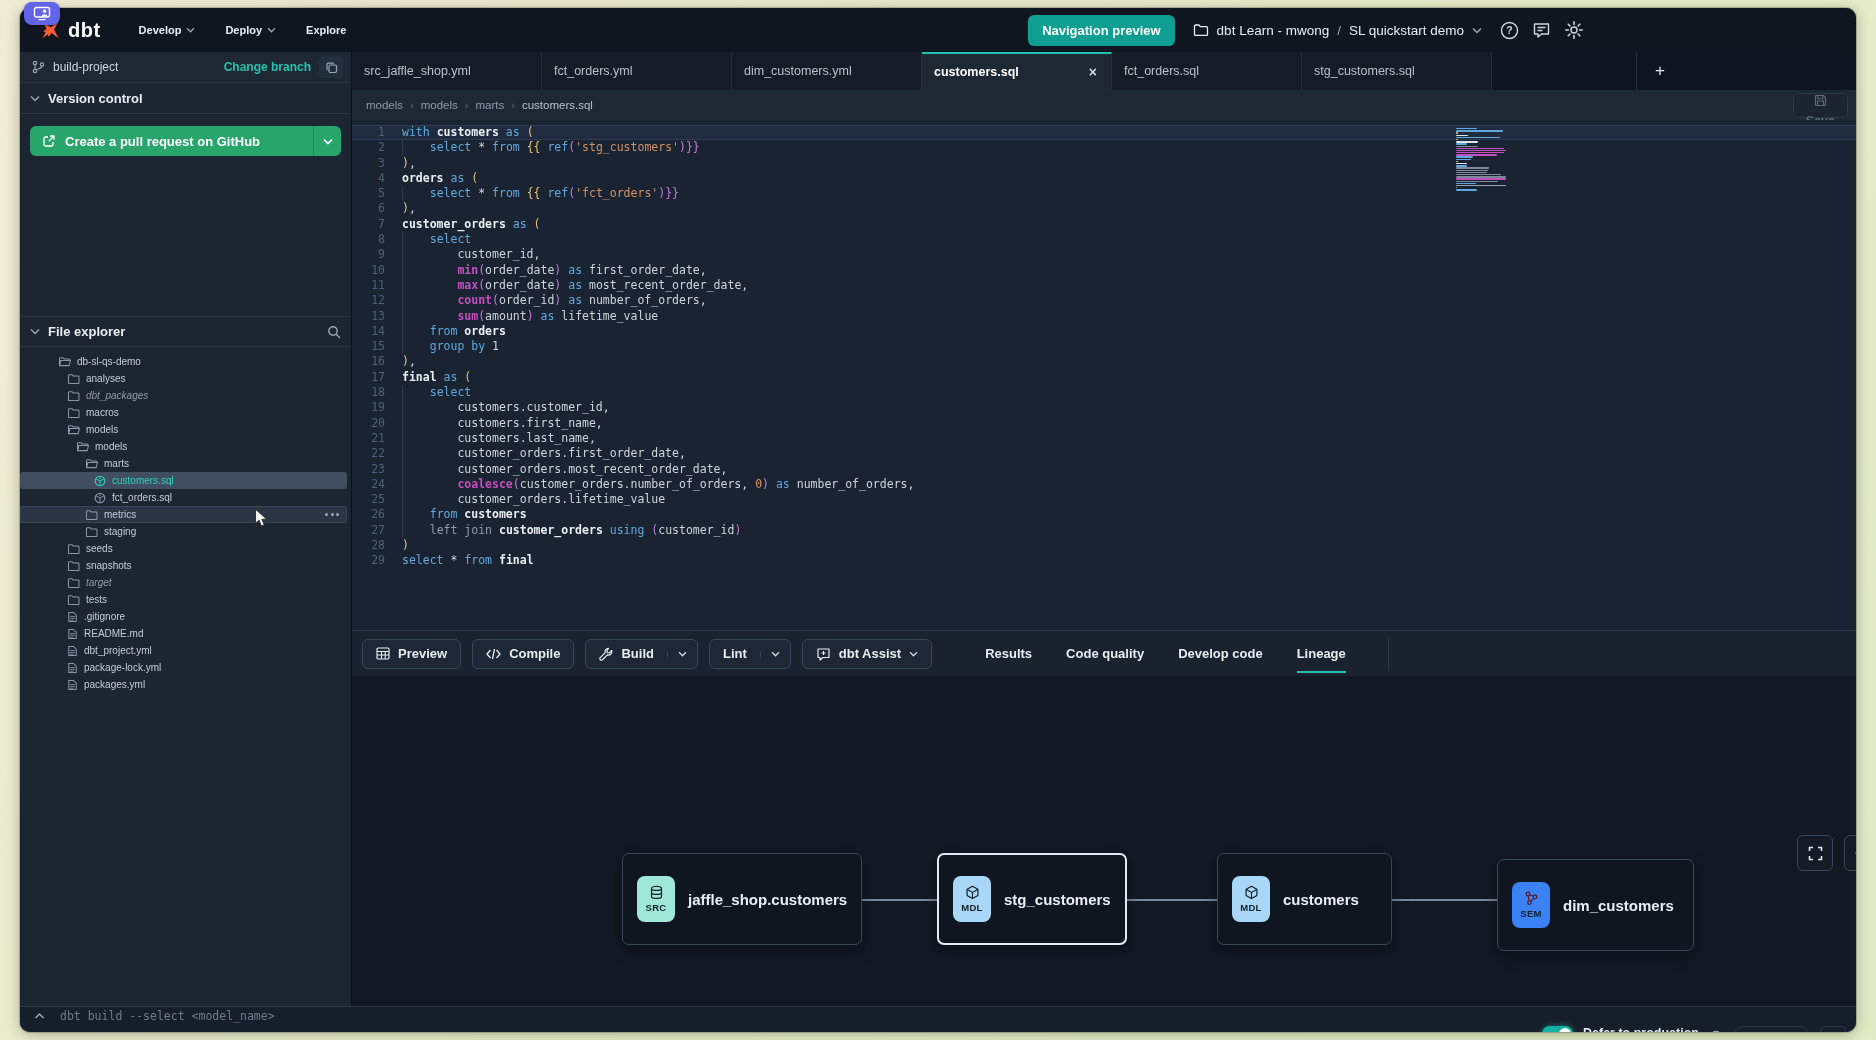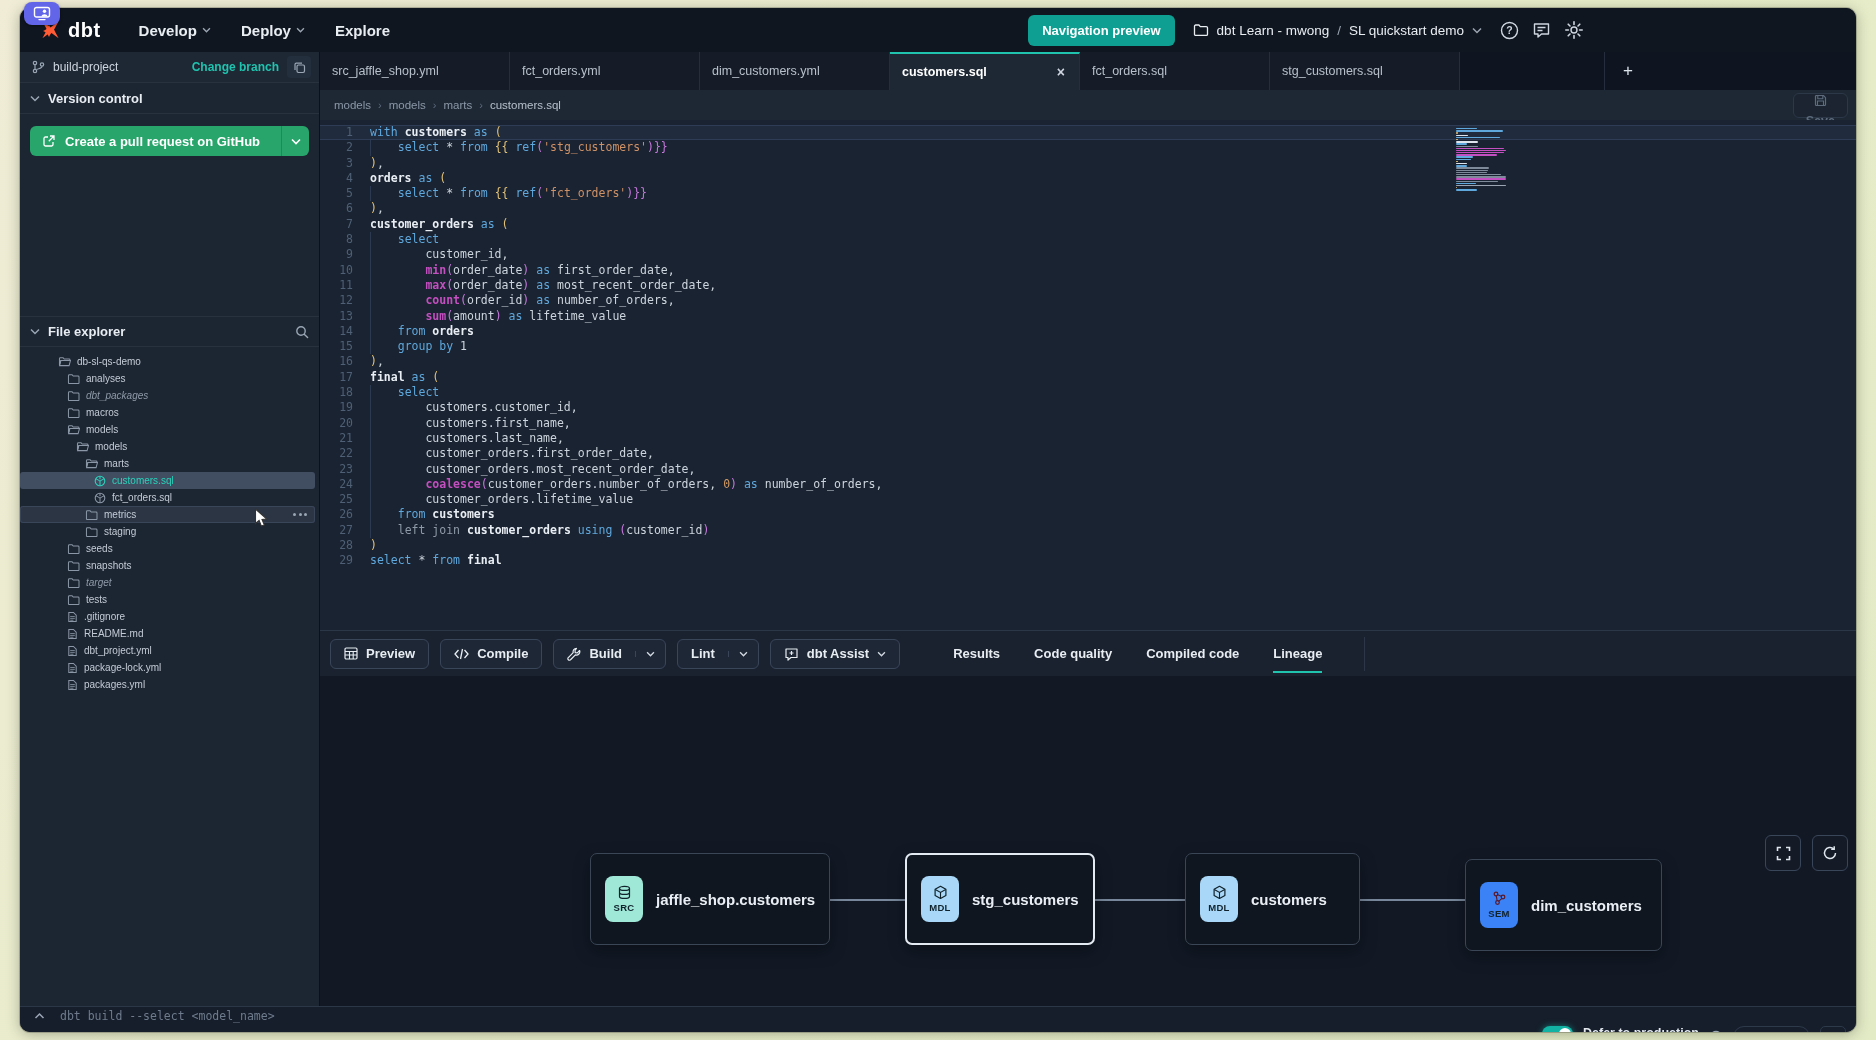--- a/index.html
+++ b/index.html
@@ -21,31 +21,31 @@
     box-shadow:0 1px 3px rgba(0,0,0,.4);
   }
   .ic { display:inline-flex; align-items:center; justify-content:center; }
   .ic svg { display:block; }
 
   
   .topbar { height:44px; background:#10161f; display:flex; align-items:center; padding:0 0 0 16px; flex:none; }
   .logo { display:flex; align-items:center; gap:6px; margin-right:26px; }
   .logo-text { color:#fff; font-size:20px; font-weight:700; letter-spacing:.5px; }
   .menus { display:flex; align-items:center; gap:6px; }
-  .menu { display:flex; gap:5px; color:#e8edf2; font-size:15px; font-weight:700; padding:6px 12px; border-radius:5px; cursor:pointer; }
+  .menu { display:flex; gap:5px; color:#e8edf2; font-size:11px; font-weight:700; padding:6px 12px; border-radius:5px; cursor:pointer; }
   .topbar-right { margin-left:auto; margin-right:272px; display:flex; align-items:center; gap:18px; }
   .nav-preview-btn { background:#0f9f92; color:#fff; font-size:13px; font-weight:700; border:none; border-radius:6px; padding:8px 14px; font-family:inherit; }
   .proj-crumb { display:flex; align-items:center; gap:8px; color:#e8edf2; font-size:13.5px; }
   .proj-crumb .acct { font-weight:400; }
   .proj-crumb .sep { color:#9aa5b2; }
   .top-icons { display:flex; align-items:center; gap:13px; color:#cfd6df; }
 
   
   .main { flex:1; display:flex; min-height:0; }
-  .sidebar { width:300px; flex:none; background:#1c2532; border-right:1px solid #0b1118; display:flex; flex-direction:column; }
+  .sidebar { width:332px; flex:none; background:#1c2532; border-right:1px solid #0b1118; display:flex; flex-direction:column; }
   .editor-col { flex:1; display:flex; flex-direction:column; min-width:0; position:relative; }
 
   
   .branch-row { height:31px; display:flex; align-items:center; gap:8px; padding:0 8px 0 12px; border-bottom:1px solid #28323f; background:#1e2835; }
   .branch-name { color:#cdd5de; font-size:12px; flex:1; white-space:nowrap; overflow:hidden; }
   .change-branch { color:#1fc3ae; font-size:12px; font-weight:700; cursor:pointer; }
   .copy-btn { width:24px; height:22px; border-radius:4px; background:#242f3e; display:flex; align-items:center; justify-content:center; }
   .section-head { height:31px; display:flex; align-items:center; gap:8px; padding:0 10px; border-bottom:1px solid #28323f; color:#e8edf2; font-size:13px; font-weight:700; }
   .section-head .sh-sp { flex:1; }
   .pr-wrap { padding:12px 10px 10px; display:flex; }
@@ -764,21 +764,21 @@
                     <path d="M1 1.5l4 4 4-4" stroke="#cfd6df" stroke-width="1.6"></path>
                   </svg>
                 </span>
      </span>
 
    </div>
           </div>
         <div class="panel-tabs" id="panelTabs">
             <div class="ptab ">Results</div>
             <div class="ptab ">Code quality</div>
-            <div class="ptab ">Compiled code</div>
+            <div class="ptab ">Develop code</div>
             <div class="ptab active">Lineage</div>
           </div>
         <div class="tb-divider"></div>
       </div>
 
       <div class="lineage" id="lineage">
         <div class="lg-sq" style="left:1445px;">
           <span class="ic">
             <svg width="15" height="15" viewBox="0 0 15 15" fill="none">
                 <path d="M1.5 5V1.5H5M10 1.5h3.5V5M13.5 10v3.5H10M5 13.5H1.5V10" stroke="#dfe5ec" stroke-width="1.6"></path>

